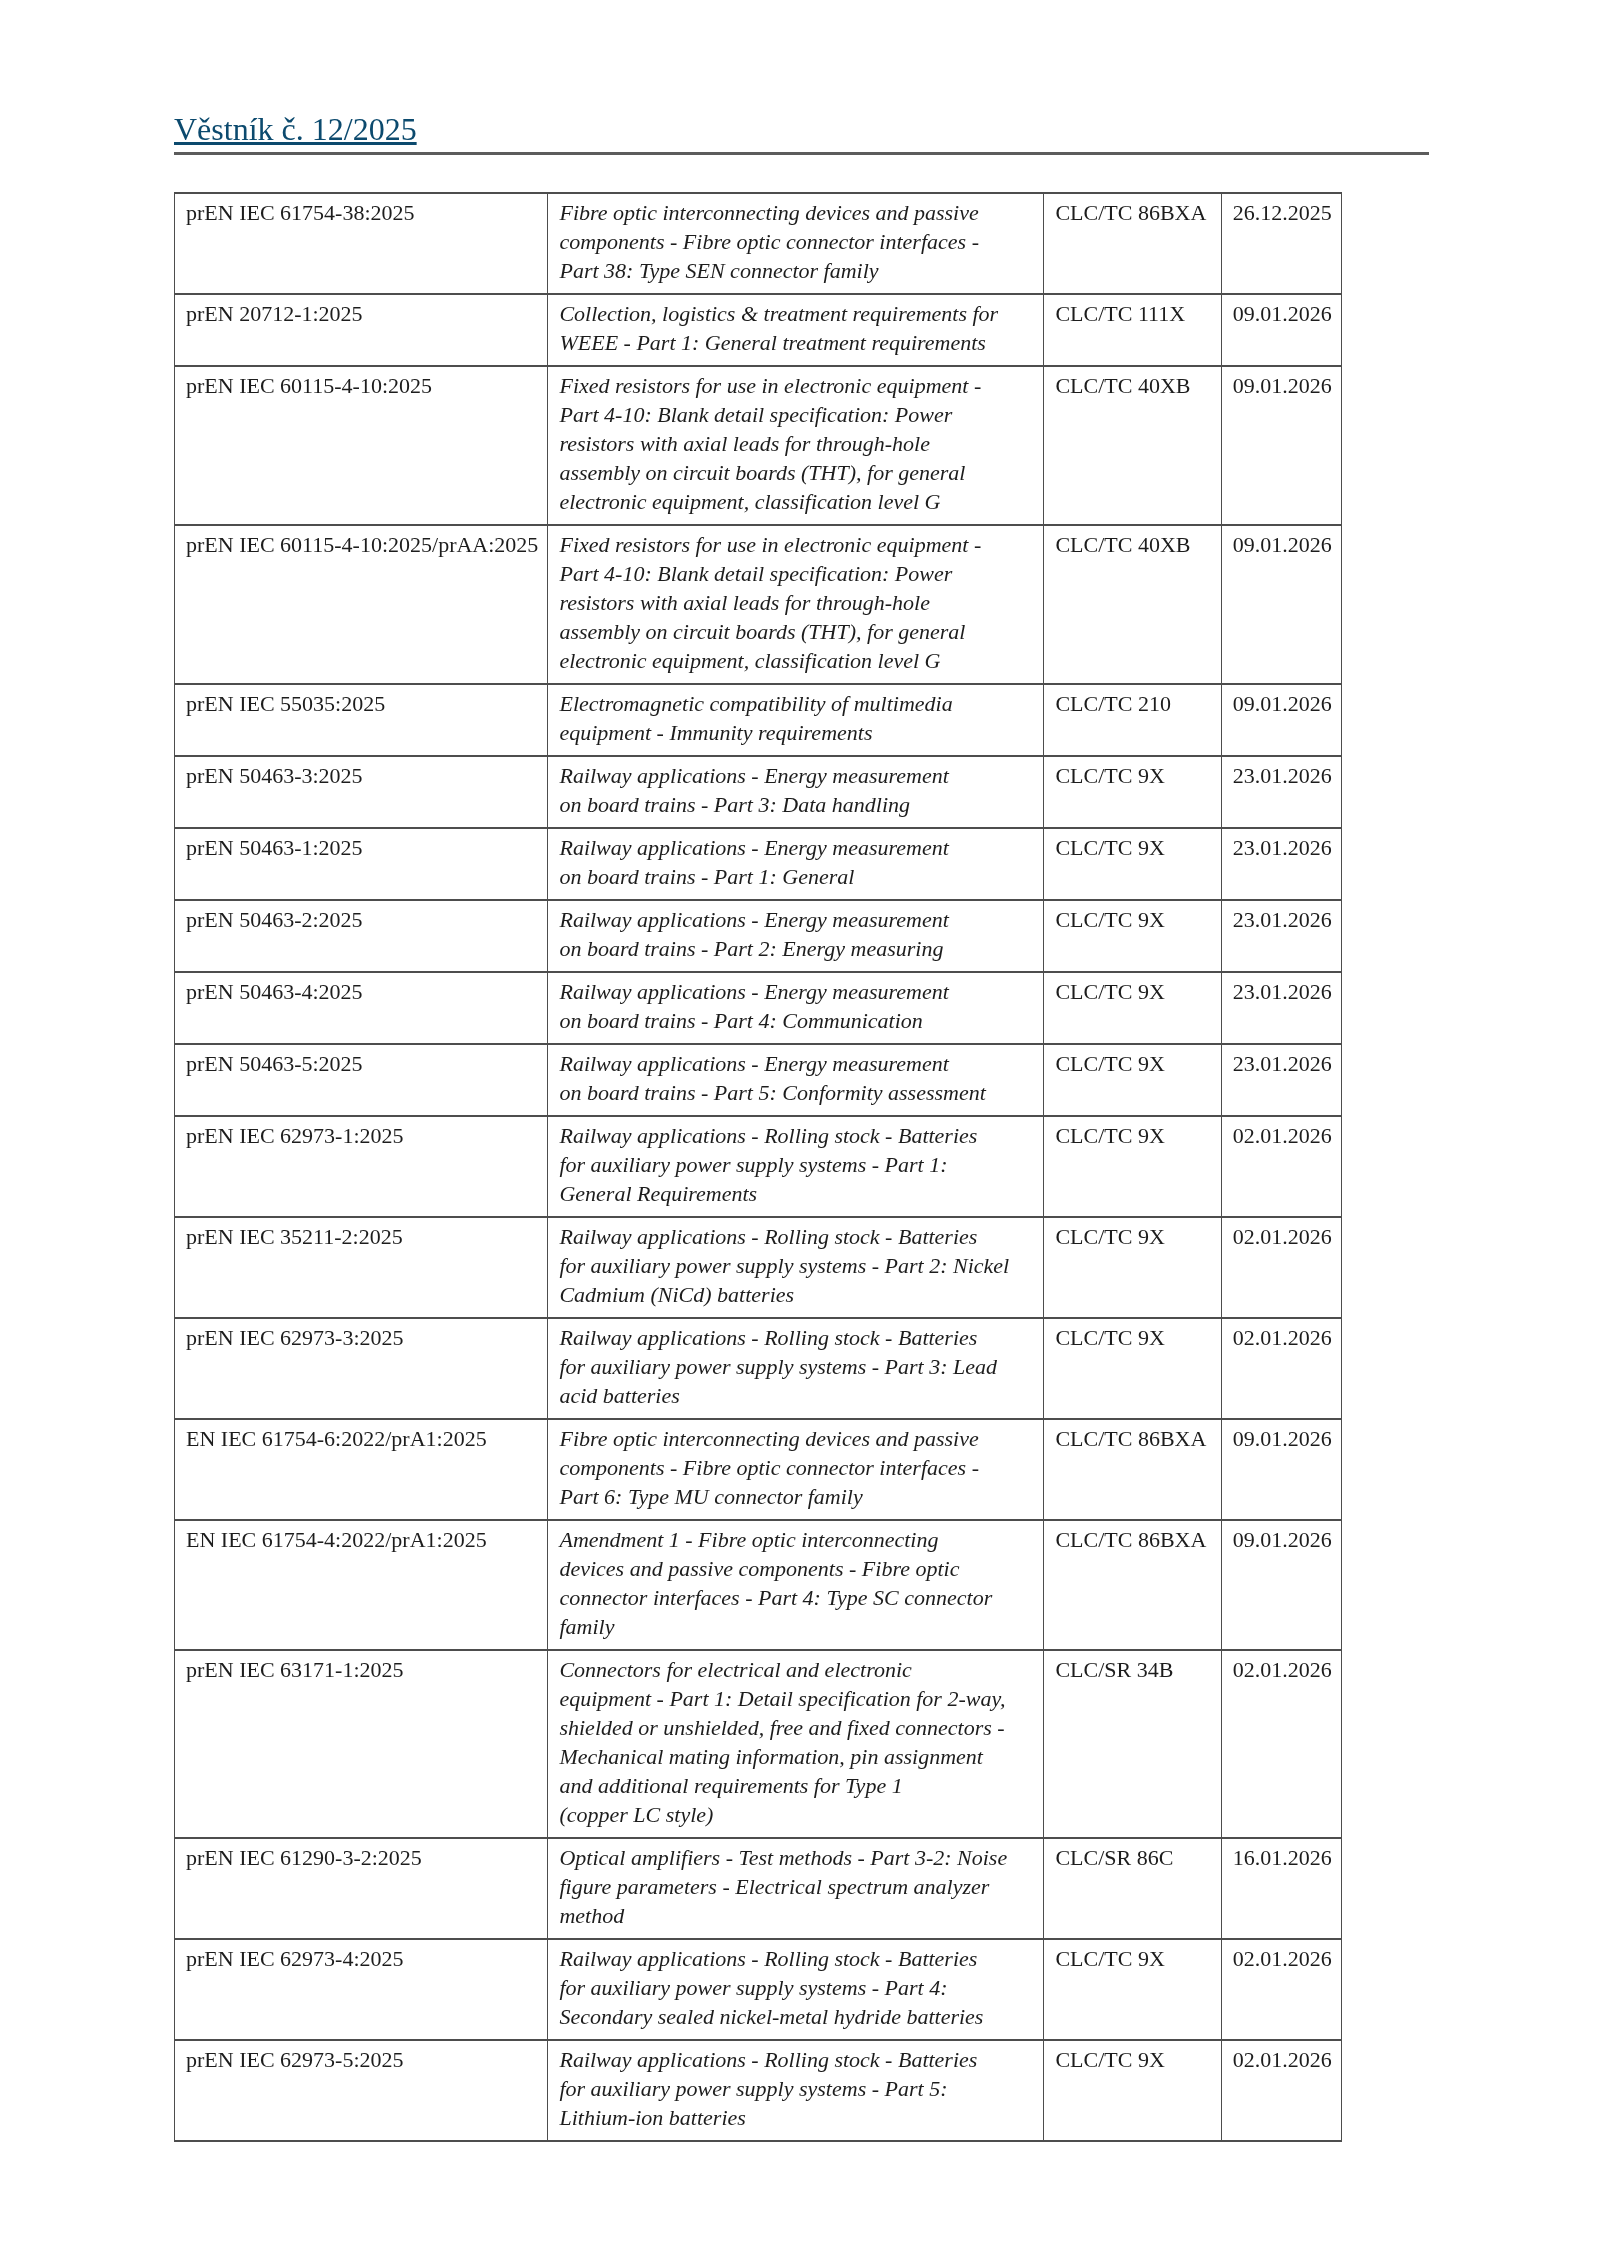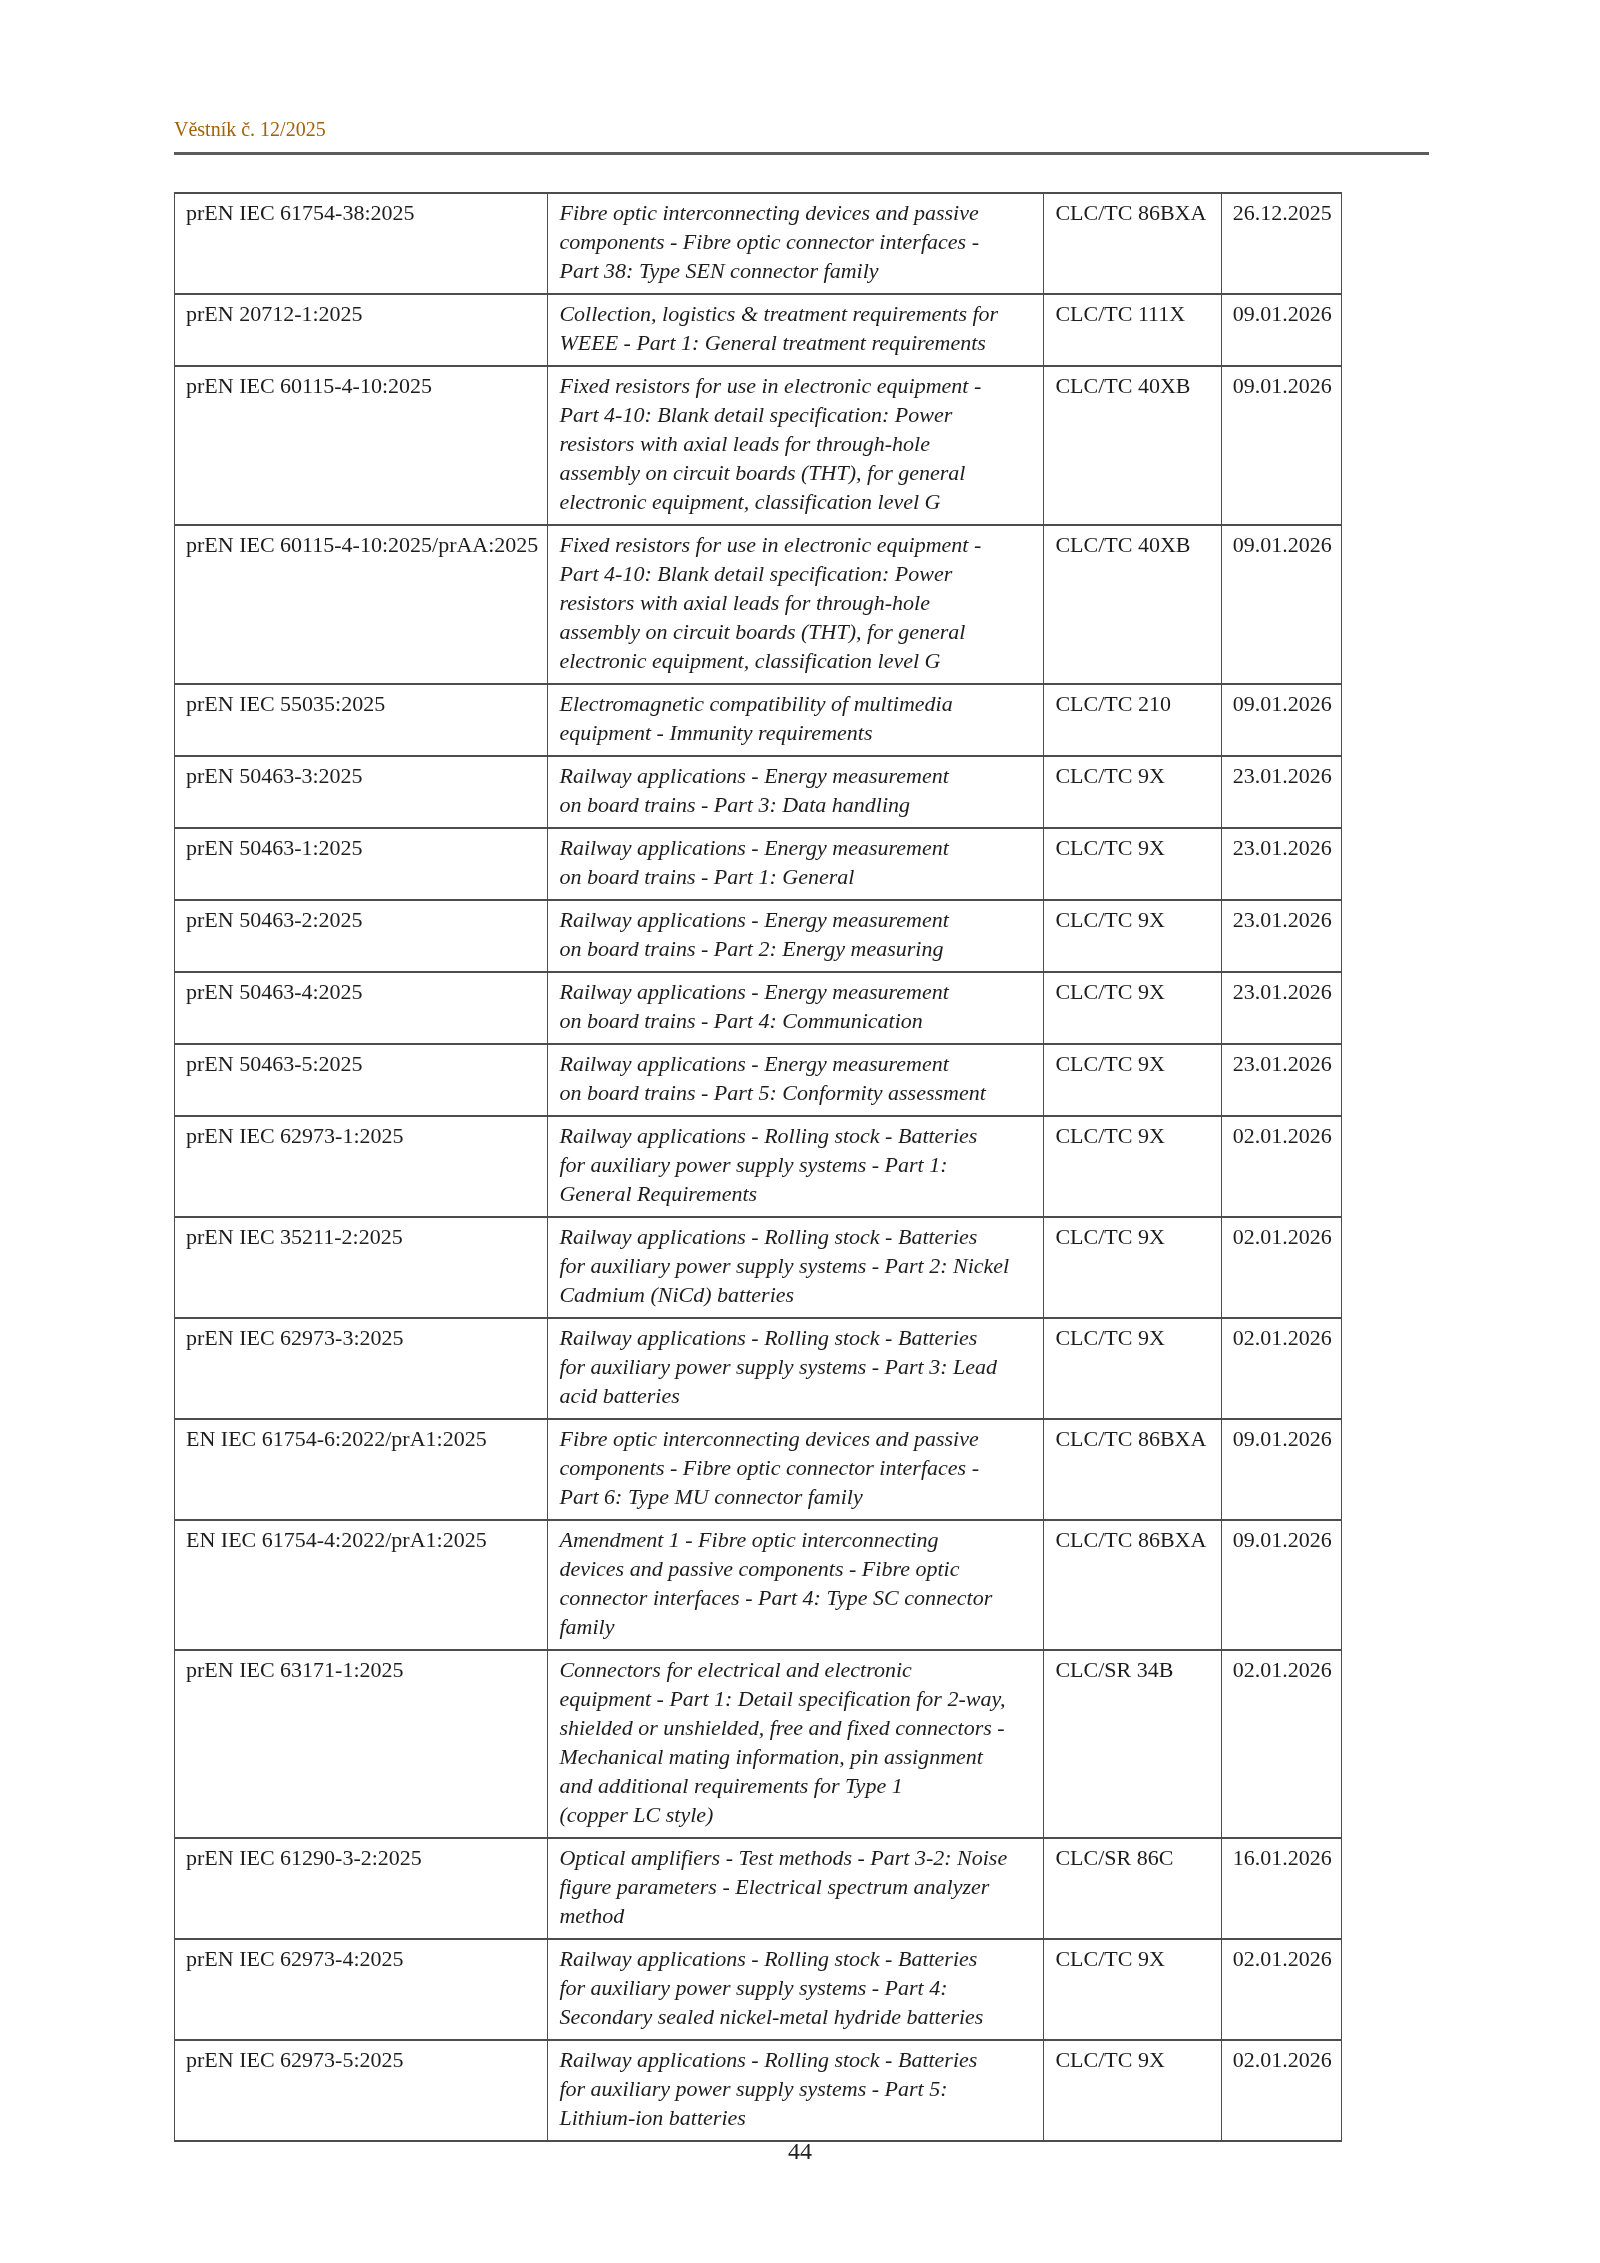--- a/index.html
+++ b/index.html
@@ -13,24 +13,25 @@
     color: #1d1d1d;
     overflow: hidden;
   }
   .content {
     position: absolute;
     left: 174px;
     top: 112px;
     width: 1255px;
   }
   .doc-title {
-    font-size: 20px;
+    font-size: 32px;
     font-weight: normal;
     line-height: 34px;
-    color: #a16207;
+    color: #0c4a6e;
+    text-decoration: underline;
   }
   .header-rule {
     margin-top: 6px;
     height: 0;
     border-bottom: 3px solid #5c5c5c;
   }
   table.standards {
     margin-top: 37px;
     width: 1168px;
     border-collapse: collapse;
@@ -233,15 +234,14 @@
 for auxiliary power supply systems - Part 5:
 Lithium-ion batteries</td>
     <td class="col-committee">CLC/TC 9X</td>
     <td class="col-date">02.01.2026</td>
   </tr>
         </tbody>
     </table>
 
   </div>
 
-  <div class="page-number">44</div>
 
 </div>
 
 </body></html>

